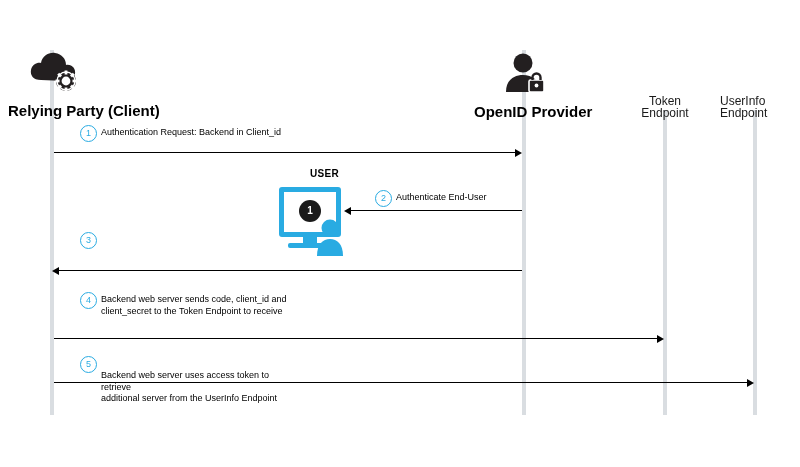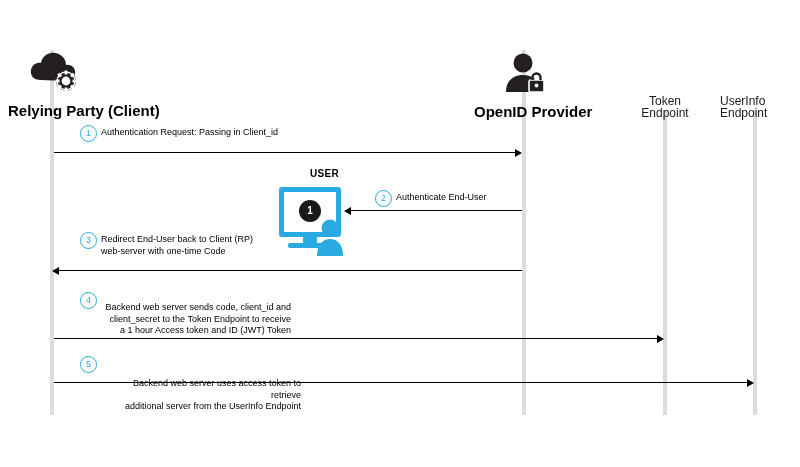--- a/index.html
+++ b/index.html
@@ -83,21 +83,21 @@
     background: #ffffff;
   }
 
   
   .step-text {
     position: absolute;
     font-size: 9px;
     line-height: 11.5px;
     color: #000000;
   }
-  .step-text.center { text-align: right; margin-top: 8px; }
+  .step-text.center { text-align: left; }
 
   
   .user-title {
     position: absolute;
     font-size: 10px;
     font-weight: bold;
     color: #000;
     letter-spacing: 0.3px;
     margin-left: 10px;
   }
@@ -191,21 +191,21 @@
     <div>Token</div>
     <div>Endpoint</div>
   </div>
 
   <div class="actor-label small center" style="left:720px; top:95px; width:70px; text-align:left;">
     <div>UserInfo</div>
     <div>Endpoint</div>
   </div>
 
   <div class="step-badge" style="left:80px; top:125px;">1</div>
-  <div class="step-text" style="left:101px; top:127px;">Authentication Request: Passing in Client_id</div>
+  <div class="step-text" style="left:101px; top:127px;">Authentication Request: Backend in Client_id</div>
   <div class="arrow-line" style="left:54px; top:152px; width:466px;"></div>
   <div class="arrow-head right" style="left:515px; top:148.5px;"></div>
 
   <div class="user-title" style="left:300px; top:168px;">USER</div>
   <div class="monitor"></div>
   <div class="monitor-dot">1</div>
   <div class="monitor-stand"></div>
   <div class="monitor-base"></div>
   <div class="icon-wrap" style="left:316px; top:218px;">
     <svg width="34" height="40" viewBox="0 0 34 40">
@@ -213,32 +213,27 @@
       <path d="M1 38 C1 26 7 21 14 21 C21 21 27 26 27 38 Z" fill="#29abe2"></path>
     </svg>
   </div>
 
   <div class="step-badge" style="left:375px; top:190px;">2</div>
   <div class="step-text" style="left:396px; top:192px;">Authenticate End-User</div>
   <div class="arrow-line" style="left:350px; top:210px; width:172px;"></div>
   <div class="arrow-head left" style="left:344px; top:206.5px;"></div>
 
   <div class="step-badge" style="left:80px; top:232px;">3</div>
-  <div class="step-text" style="left:101px; top:234px; width:240px;">
-    <div>Redirect End-User back to Client (RP)</div>
-    <div>web-server with one-time Code</div>
-  </div>
   <div class="arrow-line" style="left:58px; top:270px; width:464px;"></div>
   <div class="arrow-head left" style="left:52px; top:266.5px;"></div>
 
   <div class="step-badge" style="left:80px; top:292px;">4</div>
   <div class="step-text center" style="left:101px; top:294px; width:190px;">
     <div>Backend web server sends code, client_id and</div>
     <div>client_secret to the Token Endpoint to receive</div>
-    <div>a 1 hour Access token and ID (JWT) Token</div>
   </div>
   <div class="arrow-line" style="left:54px; top:338px; width:607px;"></div>
   <div class="arrow-head right" style="left:657px; top:334.5px;"></div>
 
   <div class="step-badge" style="left:80px; top:356px;">5</div>
   <div class="step-text center" style="left:101px; top:370px; width:200px;">
     <div>Backend web server uses access token to retrieve</div>
     <div>additional server from the UserInfo Endpoint</div>
   </div>
   <div class="arrow-line" style="left:54px; top:382px; width:697px;"></div>

